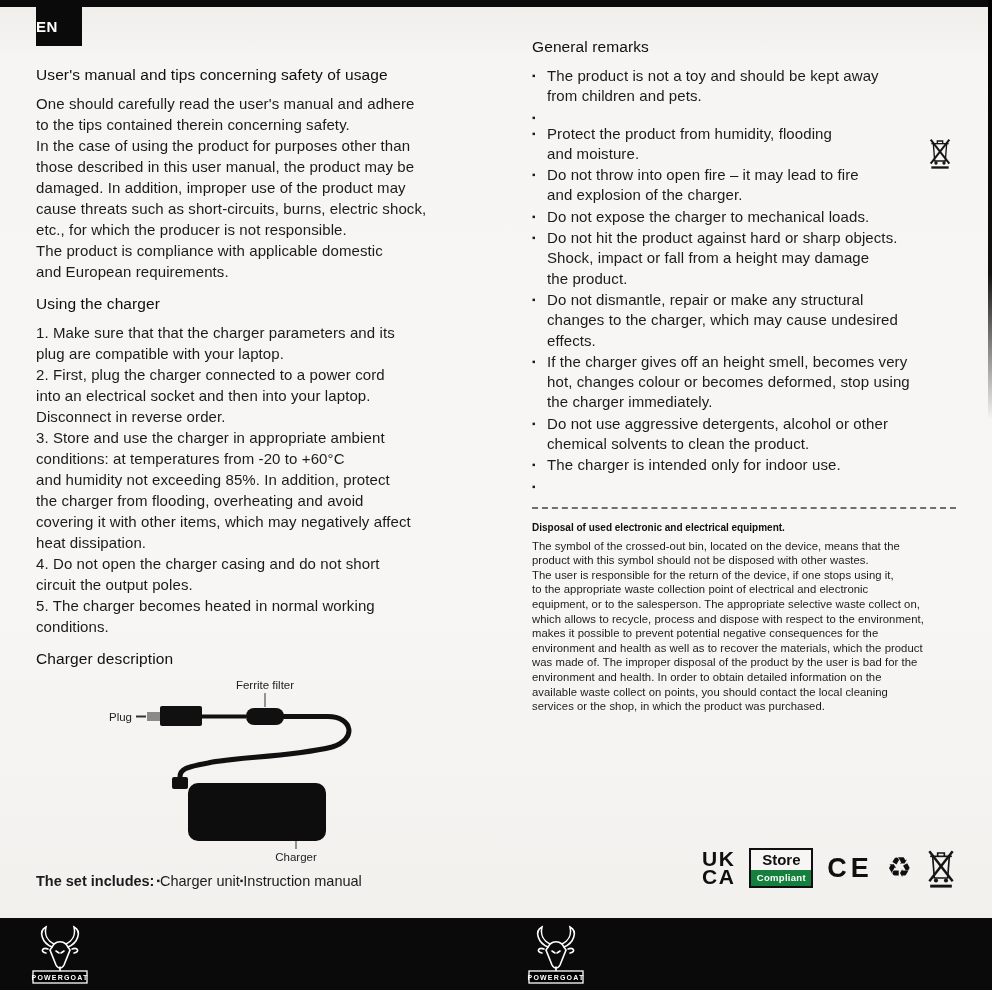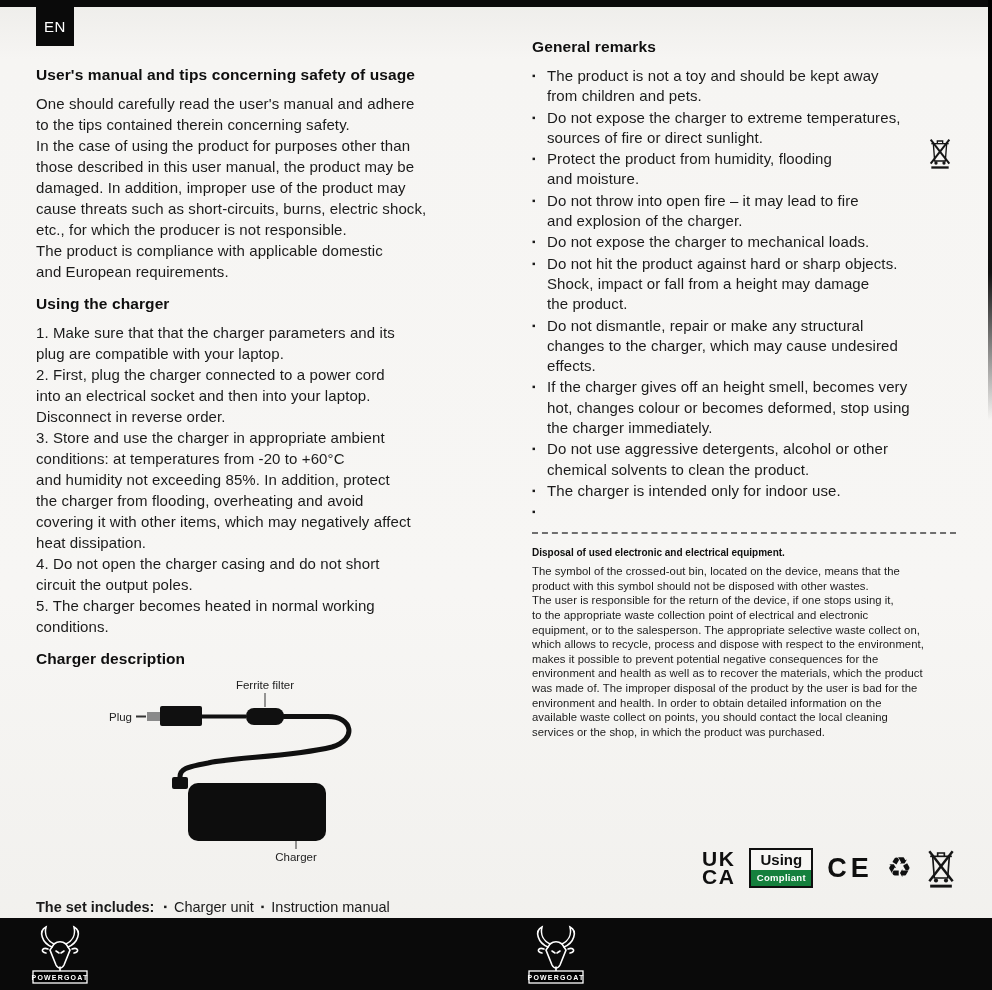--- a/index.html
+++ b/index.html
@@ -18,38 +18,38 @@
   }
   .top-strip {
     position: absolute; left: 0; top: 0; width: 992px; height: 7px;
     background: #0a0a0a;
   }
   .right-edge {
     position: absolute; right: 0; top: 0; width: 4px; height: 420px;
     background: linear-gradient(180deg, #000 0%, #111 65%, rgba(0,0,0,0) 100%);
   }
   .lang-badge {
-    position: absolute; left: 36px; top: 6px; width: 38px; height: 40px;
+    position: absolute; left: 36px; top: 6px; width: 46px; height: 40px;
     background: #0a0a0a; color: #fff;
-    display: flex; align-items: center; justify-content: center;
-    font-weight: 400; font-size: 15px; letter-spacing: 0.5px;
+    display: flex; align-items: center; justify-content: flex-start;
+    font-weight: 700; font-size: 15px; letter-spacing: 0.5px;
   }
   .col { position: absolute; top: 0; }
   .col-left  { left: 36px;  width: 462px; }
   .col-right { left: 532px; width: 442px; }
-  h2 { font-size: 15.5px; font-weight: 700; color: #0f0f0f; letter-spacing: 0.1px; }
+  h2 { font-size: 15.5px; font-weight: 400; color: #0f0f0f; letter-spacing: 0.1px; }
   .col-left h2.first { margin-top: 66px; margin-bottom: 9px; }
   .col-left h2 { margin-bottom: 9px; }
   .col-right h2 { margin-top: 38px; margin-bottom: 10px; }
   .body { font-size: 15px; line-height: 21px; letter-spacing: 0.1px; }
   .pre { white-space: pre-line; }
   .mb { margin-bottom: 13px; }
   .diagram { position: relative; margin-top: 8px; height: 192px; }
   .set-line {
-    margin-top: 30px; font-size: 14.5px; display: flex; align-items: center; gap: 7px;
+    margin-top: 4px; font-size: 14.5px; display: flex; align-items: center; 
   }
   .set-line .bold { font-weight: 700; margin-right: 2px; }
   .sq { font-size: 10px; line-height: 1; color: #1b1b1b; }
   ul.remarks { list-style: none; }
   ul.remarks li { display: flex; gap: 7px; margin-bottom: 1px; }
   ul.remarks li .sq { padding-top: 5px; width: 8px; flex: 0 0 8px; }
   ul.remarks li .txt { font-size: 15px; line-height: 20.3px; letter-spacing: 0.1px; }
   .divider { margin-top: 15px; width: 424px; border-top: 2px dashed #6f6f6f; }
   h3.disposal-h { font-size: 10px; font-weight: 700; margin-top: 13px; margin-bottom: 6px; color: #0f0f0f; }
   .small { font-size: 11.3px; line-height: 14.6px; letter-spacing: 0.05px; }
@@ -147,22 +147,20 @@
   <div class="col col-right">
     <h2>General remarks</h2>
     <ul class="remarks">
       <li>
           <span class="sq">▪</span>
           <span class="txt pre">The product is not a toy and should be kept away
 from children and pets.</span>
         </li>
       <li>
           <span class="sq">▪</span>
-          <span class="txt pre">Do not expose the charger to extreme temperatures,
-sources of fire or direct sunlight.</span>
         </li>
       <li>
           <span class="sq">▪</span>
           <span class="txt pre">Protect the product from humidity, flooding
 and moisture.</span>
         </li>
       <li>
           <span class="sq">▪</span>
           <span class="txt pre">Do not throw into open fire – it may lead to fire
 and explosion of the charger.</span>
@@ -230,21 +228,21 @@
     <line x1="32" y1="4" x2="4" y2="40" stroke="#151515" stroke-width="3"></line>
     <rect x="5" y="44" width="26" height="3.5" fill="#151515"></rect>
   </svg>
 
   <div class="marks">
     <div class="ukca">
       <span>UK</span>
       <span>CA</span>
     </div>
     <div class="rohs">
-      <span class="rohs-t">Using</span>
+      <span class="rohs-t">Store</span>
       <span class="rohs-s">Compliant</span>
     </div>
     <div class="ce">CE</div>
     <div class="recycle">♻</div>
     <svg width="30" height="42" viewBox="0 0 36 48">
       <path d="M14 10 V6 H22 V10" stroke="#151515" stroke-width="2" fill="none"></path>
       <line x1="5" y1="10" x2="31" y2="10" stroke="#151515" stroke-width="2"></line>
       <path d="M8 10 L10 36 H26 L28 10" stroke="#151515" stroke-width="2" fill="none"></path>
       <circle cx="12" cy="39" r="2.5" fill="#151515"></circle>
       <circle cx="24" cy="39" r="2.5" fill="#151515"></circle>

